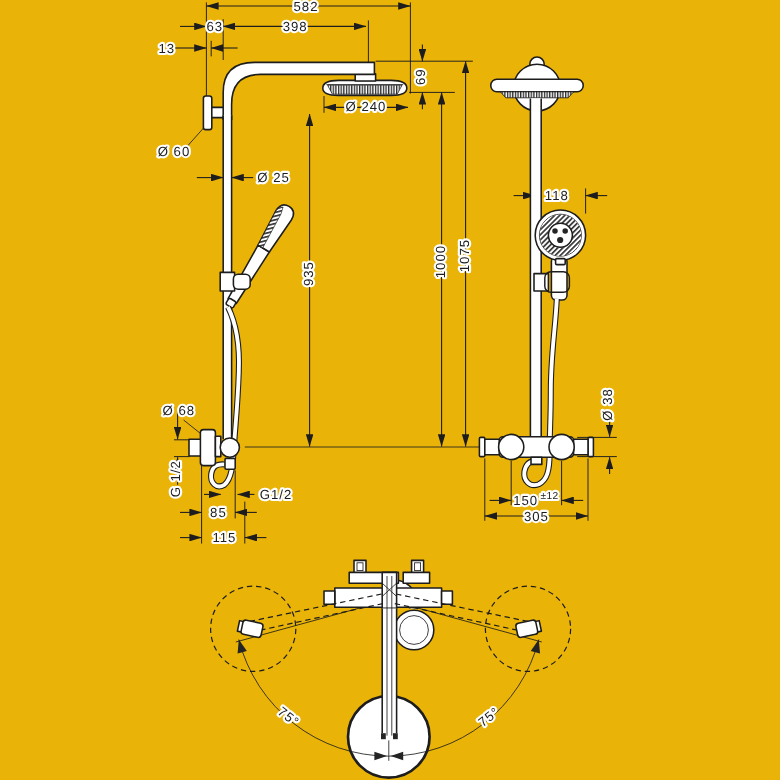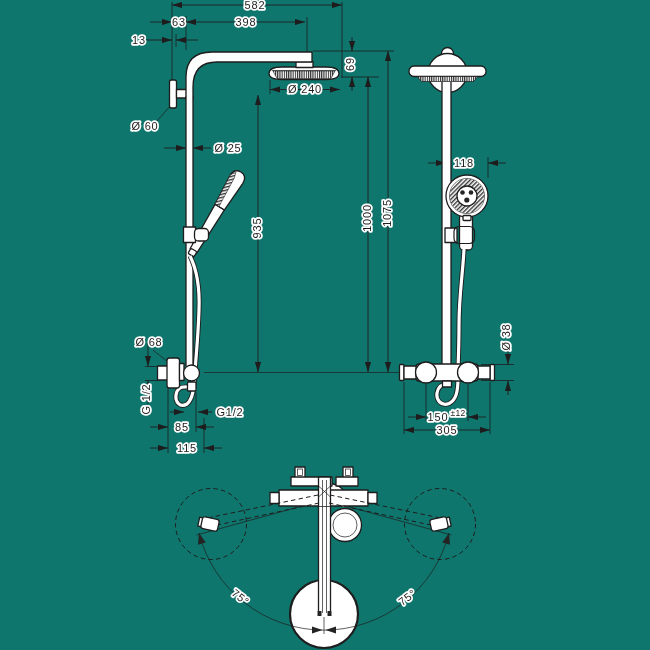--- a/index.html
+++ b/index.html
@@ -1,16 +1,16 @@
 <!DOCTYPE html>
 <html><head>
 <meta charset="utf-8">
 <style>
   html,body{margin:0;padding:0;background:#fff;}
-  .stage{width:650px;height:650px;background:#0f766e;position:relative;overflow:hidden;}
+  .stage{width:650px;height:650px;background:#eab308;position:relative;overflow:hidden;}
   svg{display:block;}
   svg text{
     font-family:"Liberation Sans", sans-serif;
     font-size:11px;
     letter-spacing:0.8px;
     fill:#1d1d1d;
     text-anchor:middle;
     dominant-baseline:middle;
     paint-order:stroke;
     stroke:#ffffff;

